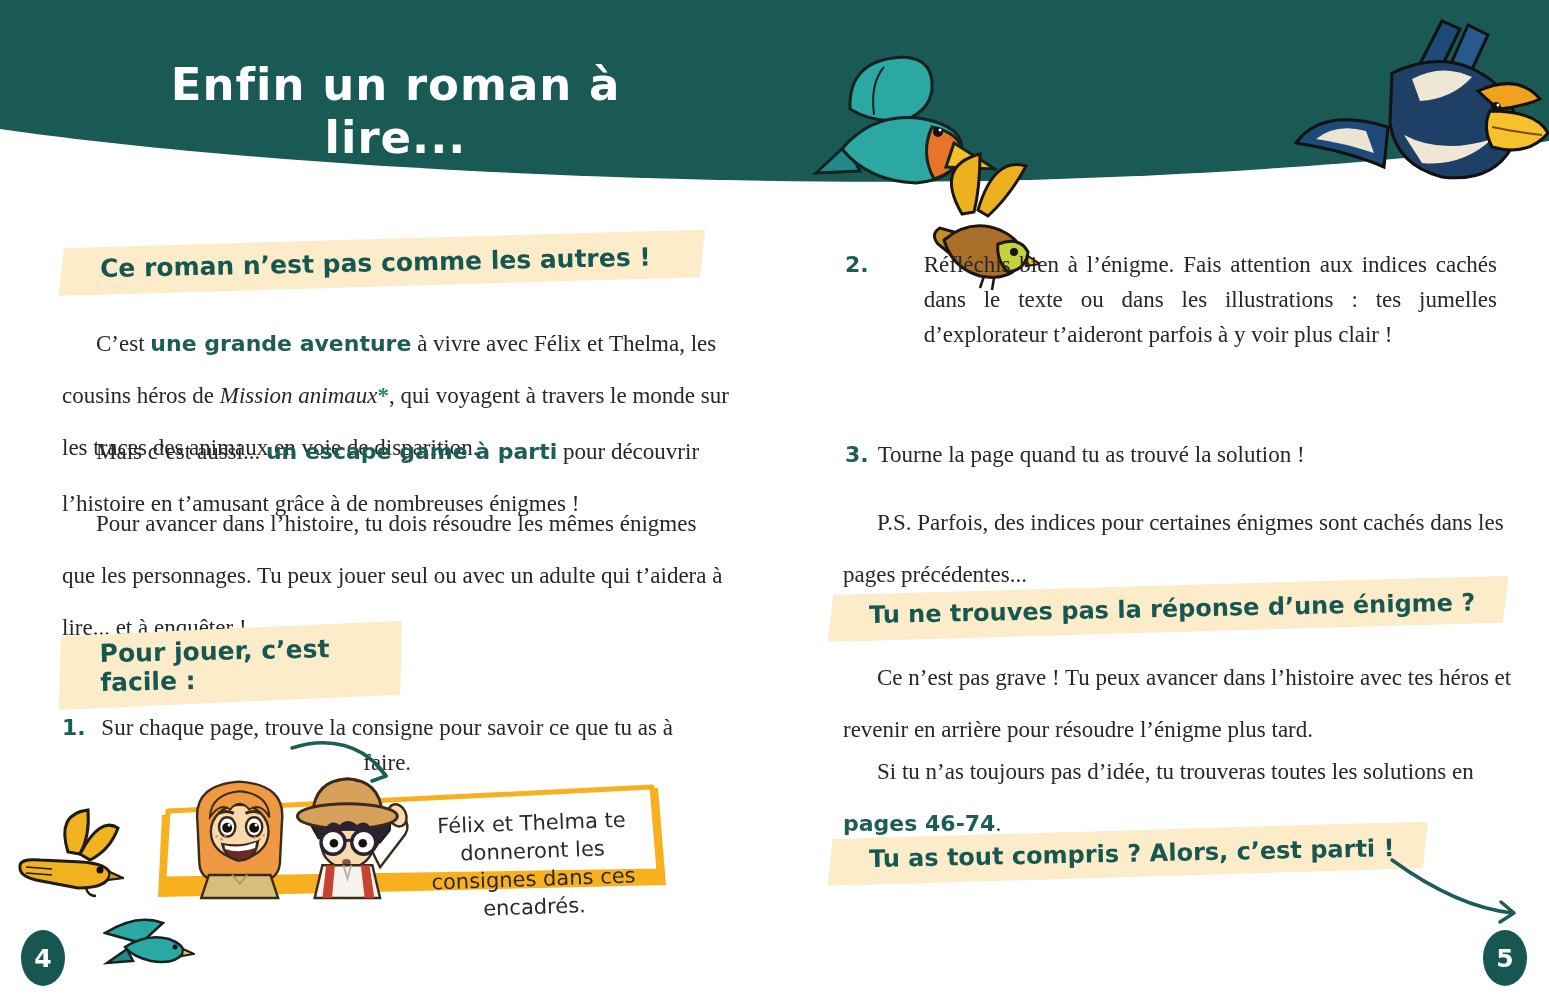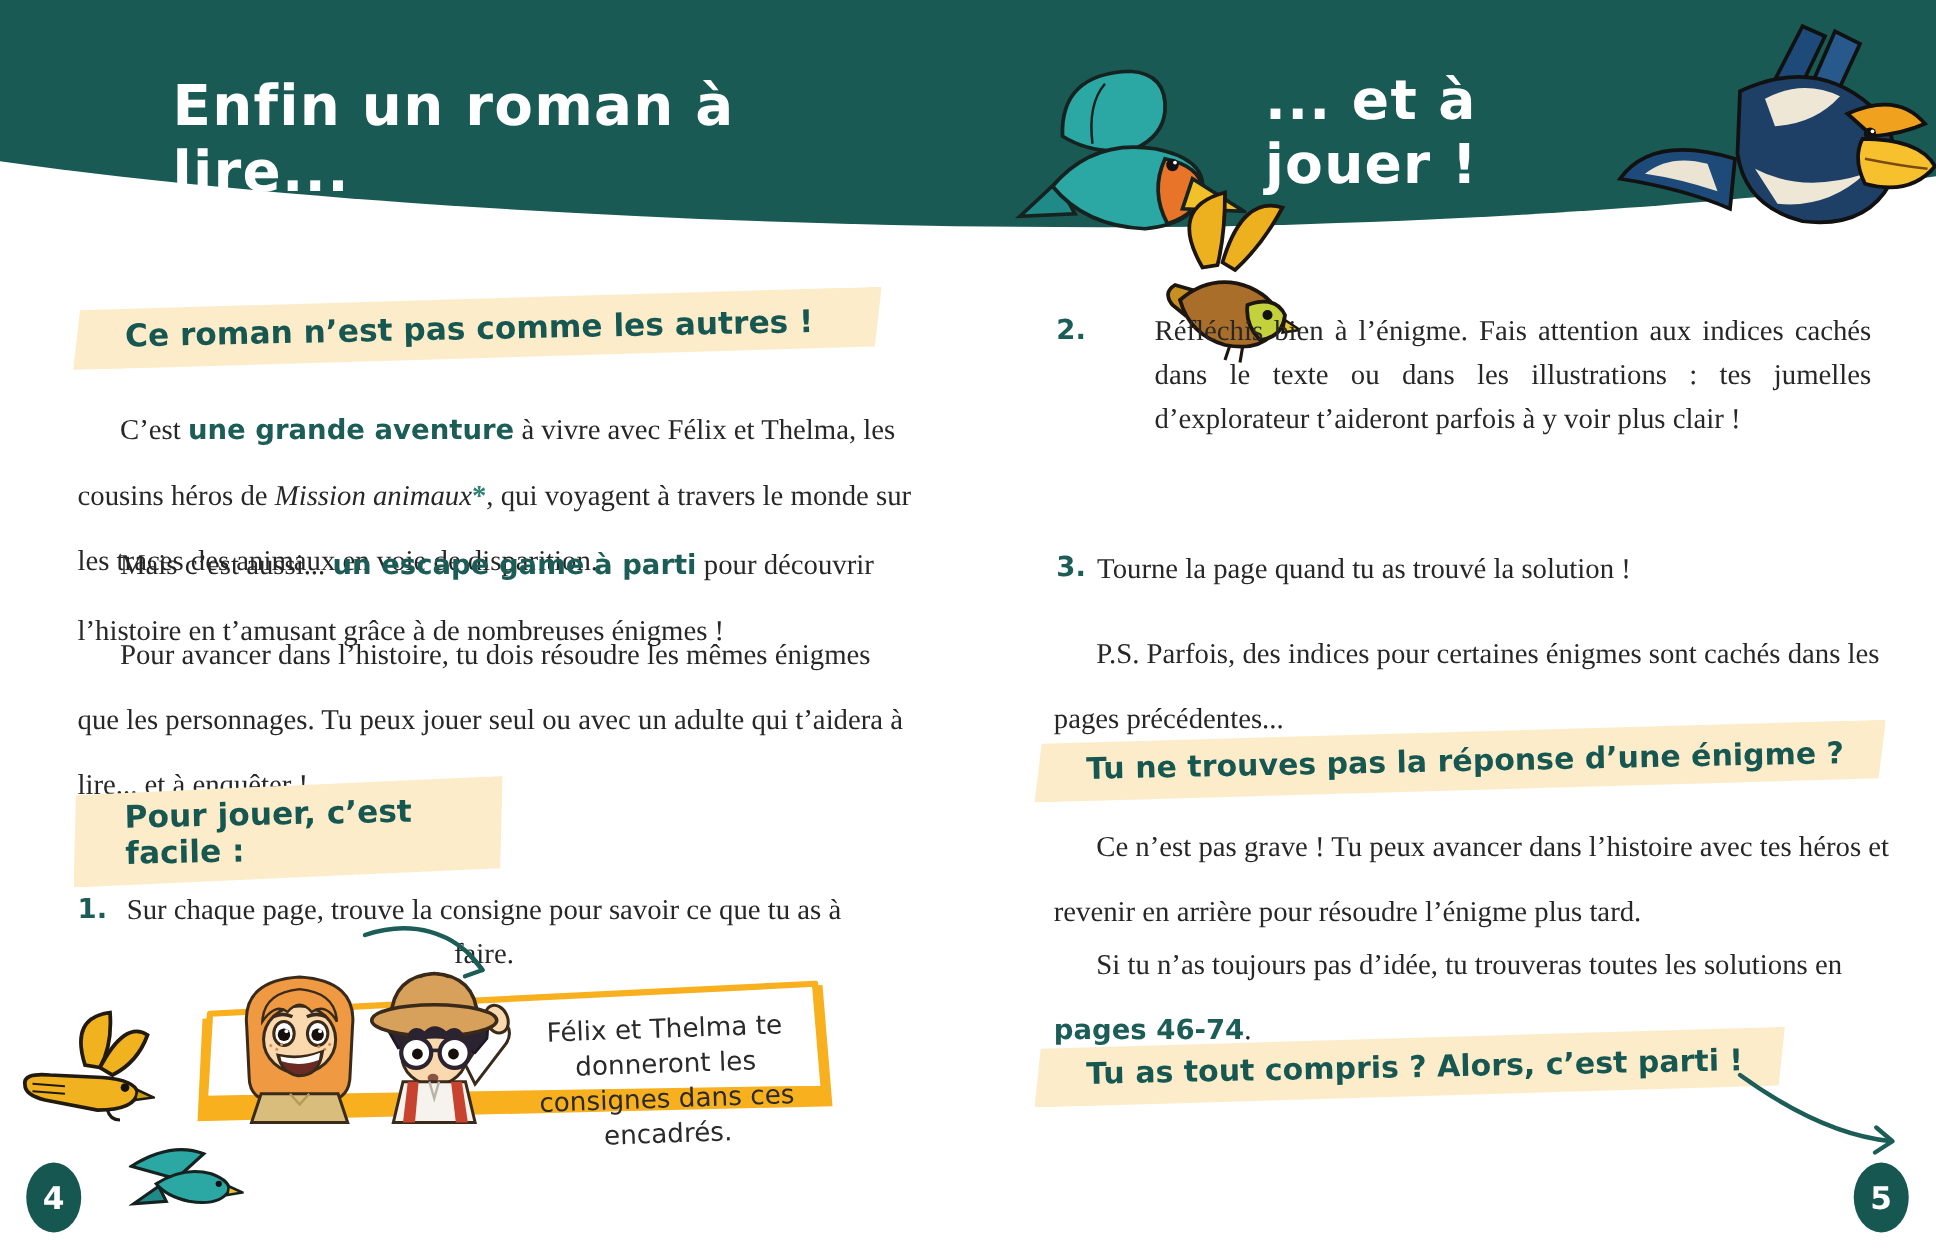--- a/index.html
+++ b/index.html
@@ -2,21 +2,21 @@
 <html><head>
 <meta charset="utf-8">
 <style>
   html,body{margin:0;padding:0;background:#fff;}
   .spread{position:relative;width:1549px;height:1000px;background:#ffffff;overflow:hidden;
           font-family:"Liberation Serif","DejaVu Serif",serif;color:#272727;}
   .abs{position:absolute;}
   
   .banner-svg{position:absolute;top:0;left:0;}
   .banner-title{position:absolute;color:#ffffff;font-family:"DejaVu Sans","Liberation Sans",sans-serif;
-                font-weight:bold;letter-spacing:1px;}
+                font-weight:bold;text-align:center;letter-spacing:1px;}
   .banner-title.bt-left{left:138px;top:58px;width:515px;font-size:45px;}
   .banner-title.bt-right{left:1012px;top:55px;width:310px;font-size:44px;}
   
   .hl{position:absolute;background:#fcecca;color:#175751;
       font-family:"DejaVu Sans","Liberation Sans",sans-serif;font-weight:bold;
       padding:12px 34px 12px 42px;font-size:25px;transform:rotate(-1.2deg);
       transform-origin:left center;box-sizing:border-box;
       clip-path:polygon(1% 10%,100% 0%,99% 90%,0% 100%);}
   
   .para{position:absolute;font-size:23px;line-height:52px;}
@@ -46,21 +46,20 @@
 </style>
 </head>
 <body>
 
 <div class="spread">
 
   <svg class="banner-svg" width="1549" height="200" viewBox="0 0 1549 200">
     <path d="M0,0 H1549 V141 C1430,158 1230,176 980,181 C660,186 260,166 0,129 Z" fill="#1a5a54"></path>
   </svg>
   <div class="banner-title bt-left">Enfin un roman à lire...</div>
-  <div class="banner-title bt-right">... et à jouer !</div>
 
   <svg class="abs" style="left:812px;top:45px;" width="185" height="175" viewBox="0 0 185 175">
     <path d="M38,64 Q36,14 92,12 Q122,14 120,44 Q118,64 96,74 Q64,80 38,64 Z" fill="#2ba7a4" stroke="#16221f" stroke-width="3"></path>
     <path d="M62,70 Q58,38 72,22" fill="none" stroke="#16221f" stroke-width="2"></path>
     <path d="M34,100 L4,128 L48,126 Z" fill="#1f8a88" stroke="#16221f" stroke-width="3"></path>
     <path d="M30,104 Q62,66 112,74 Q152,82 150,106 Q146,134 104,138 Q56,136 30,104 Z" fill="#2ba7a4" stroke="#16221f" stroke-width="3"></path>
     <path d="M120,82 Q148,88 150,106 Q147,126 122,134 Q108,108 120,82 Z" fill="#e8742a" stroke="#16221f" stroke-width="3"></path>
     <path d="M142,98 L183,124 L134,122 Z" fill="#f2c029" stroke="#16221f" stroke-width="3"></path>
     <circle cx="126" cy="87" r="5" fill="#111"></circle>
       <circle cx="128" cy="85" r="1.5" fill="#fff"></circle>

